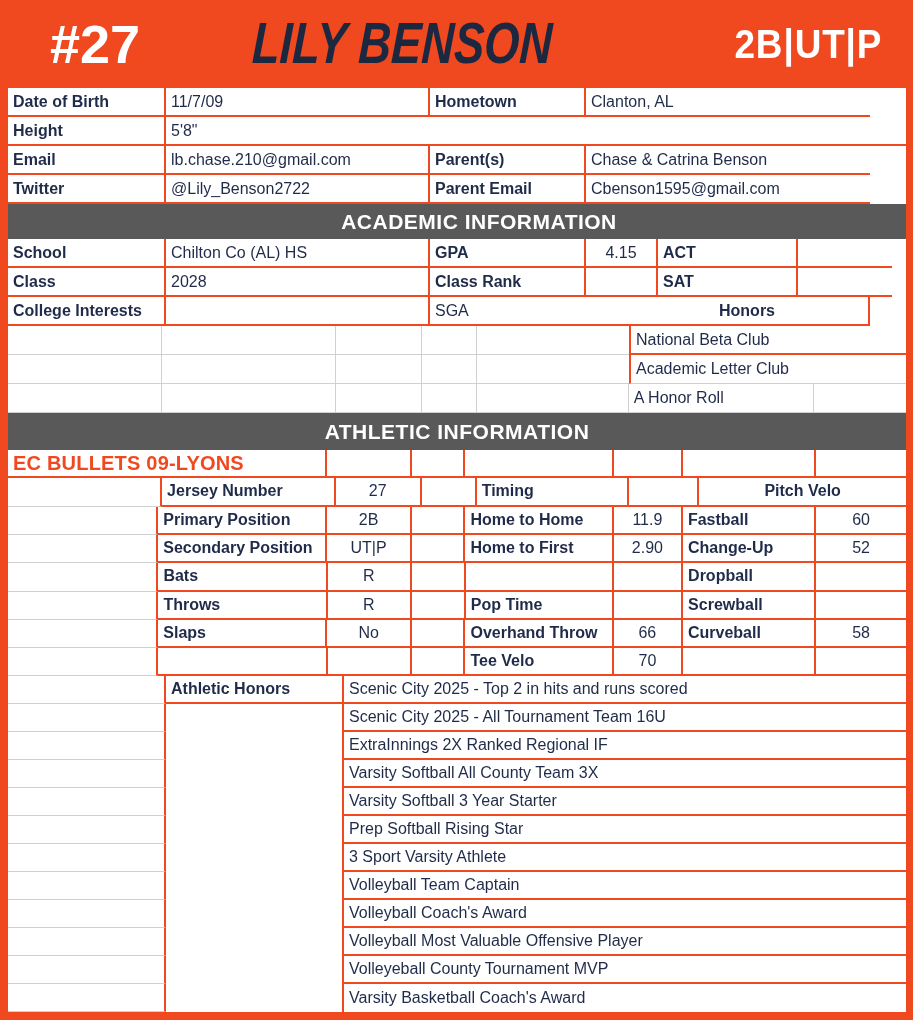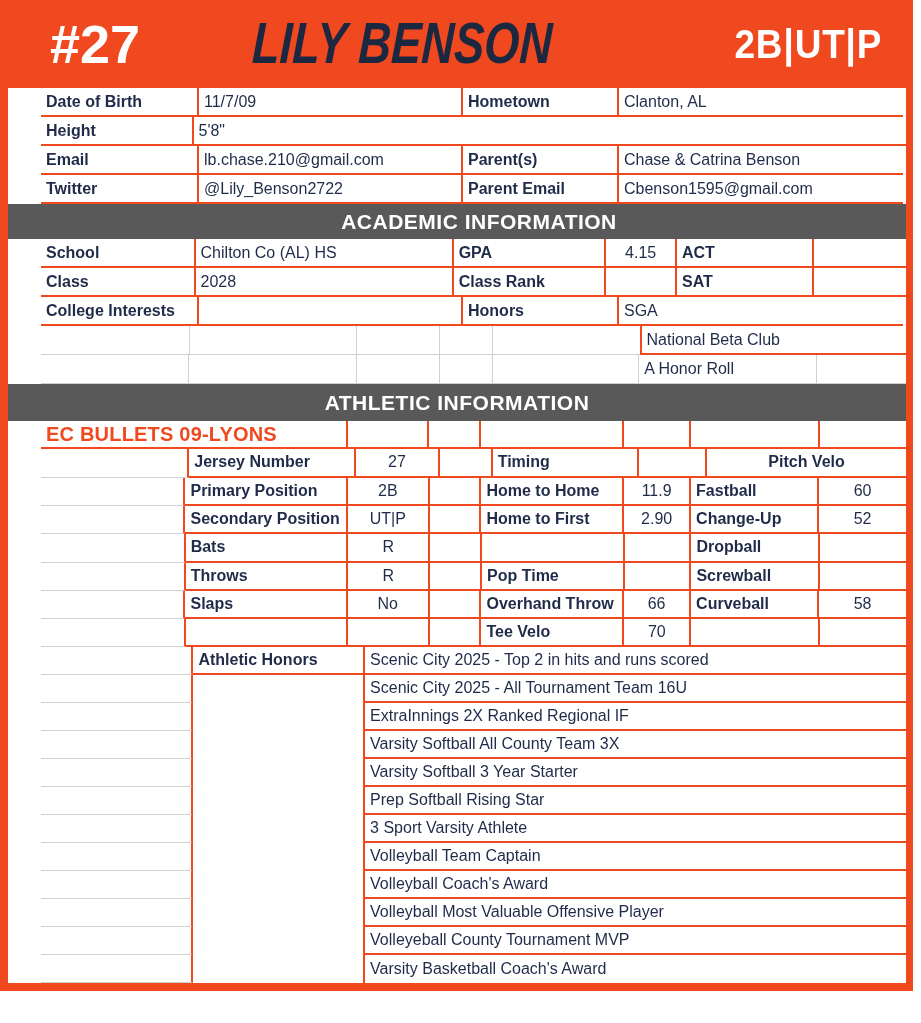--- a/index.html
+++ b/index.html
@@ -22,21 +22,21 @@
          font-size:58px;letter-spacing:0px;transform:scaleX(0.78) skewX(-3deg);transform-origin:center;white-space:nowrap;}
   .positions{position:absolute;right:24px;top:50%;transform:translateY(-50%);}
   .positions span{display:inline-block;color:#fff;font-weight:bold;font-size:41px;
          transform:scaleX(0.9);transform-origin:right center;letter-spacing:1px;white-space:nowrap;}
   
   .banner{background:var(--bg);color:#fff;display:flex;align-items:center;justify-content:center;
           font-weight:bold;font-size:21px;letter-spacing:0.5px;}
   .banner.h35{height:35px;padding-left:44px;}
   .banner.h37{height:37px;}
   
-  .r{display:flex;height:29px;margin-left:33px;}
+  .r{display:flex;height:29px;}
   .r.h28{height:28px;}
   .r.h285{height:28.5px;}
   .c{display:flex;align-items:center;padding:0 5px;font-size:16px;color:var(--n);
      white-space:nowrap;overflow:hidden;
      border-right:2px solid var(--o);border-bottom:2px solid var(--o);}
   .b{font-weight:bold;}
   .ctr{justify-content:center;padding:8px;}
   .nr{border-right:none;}
   .nb{border-bottom:none;}
   .g{border-right:1px solid var(--gl);border-bottom:1px solid var(--gl);}
@@ -103,31 +103,39 @@
     <div class="c b wA">Class</div>
     <div class="c wBD">2028</div>
     <div class="c b wE">Class Rank</div>
     <div class="c ctr wF"></div>
     <div class="c b wG">SAT</div>
     <div class="c wH nr"></div>
   </div>
   <div class="r">
     <div class="c b wA">College Interests</div>
     <div class="c wBD"></div>
+    <div class="c wFH nr">SGA</div>
     <div class="c b wE">Honors</div>
-    <div class="c wFH nr">SGA</div>
   </div>
 
   <div class="r">
     <div class="c g wA"></div>
     <div class="c g wB"></div>
     <div class="c g wC"></div>
     <div class="c g wD"></div>
     <div class="c gb wE"></div>
     <div class="c olft wFH nr">National Beta Club</div>
+  </div>
+  <div class="r">
+    <div class="c g wA"></div>
+    <div class="c g wB"></div>
+    <div class="c g wC"></div>
+    <div class="c g wD"></div>
+    <div class="c gb wE"></div>
+    <div class="c olft gb wFH">Academic Letter Club</div>
   </div>
   <div class="r">
     <div class="c g wA"></div>
     <div class="c g wB"></div>
     <div class="c g wC"></div>
     <div class="c g wD"></div>
     <div class="c g wE"></div>
     <div class="c g wFG">A Honor Roll</div>
     <div class="c gb wH"></div>
   </div>

